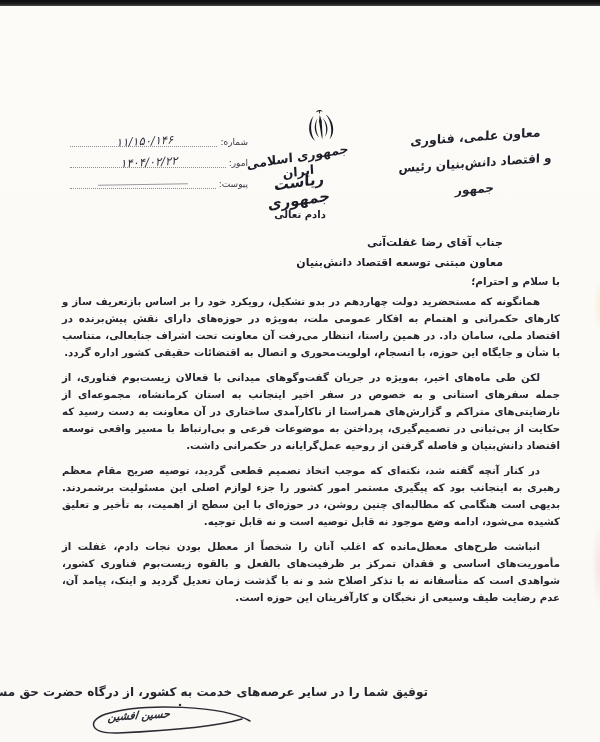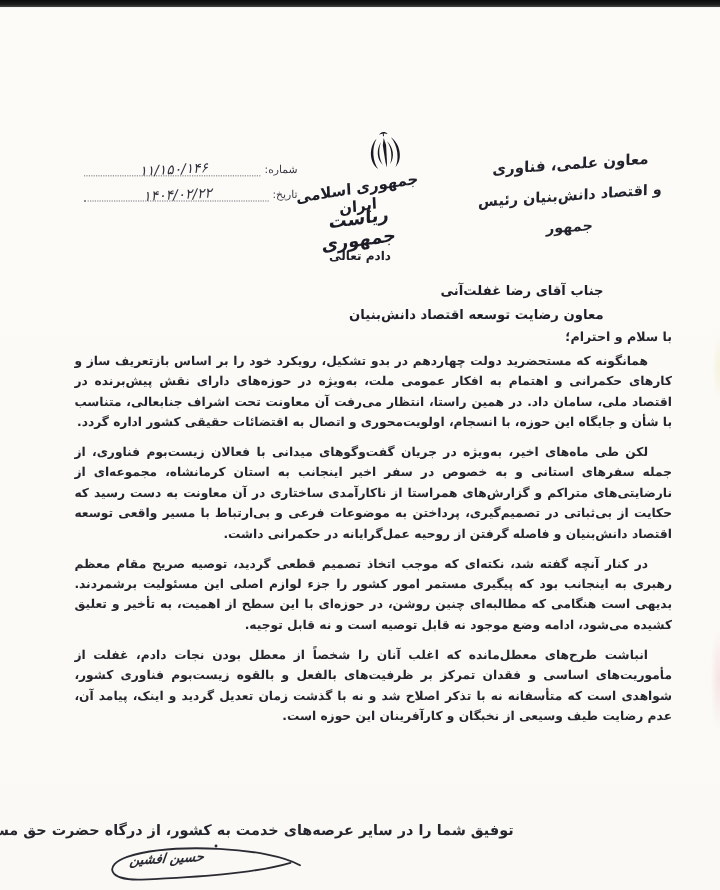--- a/index.html
+++ b/index.html
@@ -102,23 +102,30 @@
 <div class="page">
 
   <div class="fields">
     <div class="field-row">
       <span class="field-label">شماره:</span>
       <span class="field-line">
         <span class="field-value">۱۱/۱۵۰/۱۴۶</span>
       </span>
     </div>
     <div class="field-row">
-      <span class="field-label">تاریخ:</span>
+      <span class="field-label">امور:</span>
       <span class="field-line">
         <span class="field-value">۱۴۰۴/۰۲/۲۲</span>
+      </span>
+    </div>
+    <div class="field-row">
+      <span class="field-label">پیوست:</span>
+      <span class="field-line">
+        <span class="field-value"></span>
+        <span class="attach-stroke"></span>
       </span>
     </div>
   </div>
 
   <svg class="emblem" viewBox="0 0 60 60" fill="#1a1a24">
     <path d="M24,5 C27,0.5 33,0.5 36,5 C32.5,3.2 27.5,3.2 24,5 Z"></path>
     <rect x="29.3" y="2.5" width="1.4" height="5"></rect>
     <path d="M20,10 C8,20 6,42 18,52 C11.5,42 11.5,22 20,10 Z"></path>
     <path d="M26,15 C18,24 17,38 25,47 C20.5,38 20.5,24 26,15 Z"></path>
     <path d="M40,10 C52,20 54,42 42,52 C48.5,42 48.5,22 40,10 Z"></path>
@@ -130,21 +137,21 @@
 
   <div class="dept">
     <div class="l1">معاون علمی، فناوری</div>
     <div class="l2">و اقتصاد دانش‌بنیان رئیس جمهور</div>
   </div>
 
   <div class="besmele">دادم تعالی</div>
 
   <div class="recipient">
     <div>جناب آقای رضا غفلت‌آنی</div>
-    <div>معاون رضایت توسعه اقتصاد دانش‌بنیان</div>
+    <div>معاون مبتنی توسعه اقتصاد دانش‌بنیان</div>
   </div>
 
   <div class="salutation">با سلام و احترام؛</div>
 
   <div class="body-text">
     <p>همانگونه که مستحضرید دولت چهاردهم در بدو تشکیل، رویکرد خود را بر اساس بازتعریف ساز و کارهای حکمرانی و اهتمام به افکار عمومی ملت، به‌ویژه در حوزه‌های دارای نقش پیش‌برنده در اقتصاد ملی، سامان داد. در همین راستا، انتظار می‌رفت آن معاونت تحت اشراف جنابعالی، متناسب با شأن و جایگاه این حوزه، با انسجام، اولویت‌محوری و اتصال به اقتضائات حقیقی کشور اداره گردد.</p>
     <p>لکن طی ماه‌های اخیر، به‌ویژه در جریان گفت‌وگوهای میدانی با فعالان زیست‌بوم فناوری، از جمله سفرهای استانی و به خصوص در سفر اخیر اینجانب به استان کرمانشاه، مجموعه‌ای از نارضایتی‌های متراکم و گزارش‌های همراستا از ناکارآمدی ساختاری در آن معاونت به دست رسید که حکایت از بی‌ثباتی در تصمیم‌گیری، پرداختن به موضوعات فرعی و بی‌ارتباط با مسیر واقعی توسعه اقتصاد دانش‌بنیان و فاصله گرفتن از روحیه عمل‌گرایانه در حکمرانی داشت.</p>
     <p>در کنار آنچه گفته شد، نکته‌ای که موجب اتخاذ تصمیم قطعی گردید، توصیه صریح مقام معظم رهبری به اینجانب بود که پیگیری مستمر امور کشور را جزء لوازم اصلی این مسئولیت برشمردند. بدیهی است هنگامی که مطالبه‌ای چنین روشن، در حوزه‌ای با این سطح از اهمیت، به تأخیر و تعلیق کشیده می‌شود، ادامه وضع موجود نه قابل توصیه است و نه قابل توجیه.</p>
     <p>انباشت طرح‌های معطل‌مانده که اغلب آنان را شخصاً از معطل بودن نجات دادم، غفلت از مأموریت‌های اساسی و فقدان تمرکز بر ظرفیت‌های بالفعل و بالقوه زیست‌بوم فناوری کشور، شواهدی است که متأسفانه نه با تذکر اصلاح شد و نه با گذشت زمان تعدیل گردید و اینک، پیامد آن، عدم رضایت طیف وسیعی از نخبگان و کارآفرینان این حوزه است.</p>
   </div>

